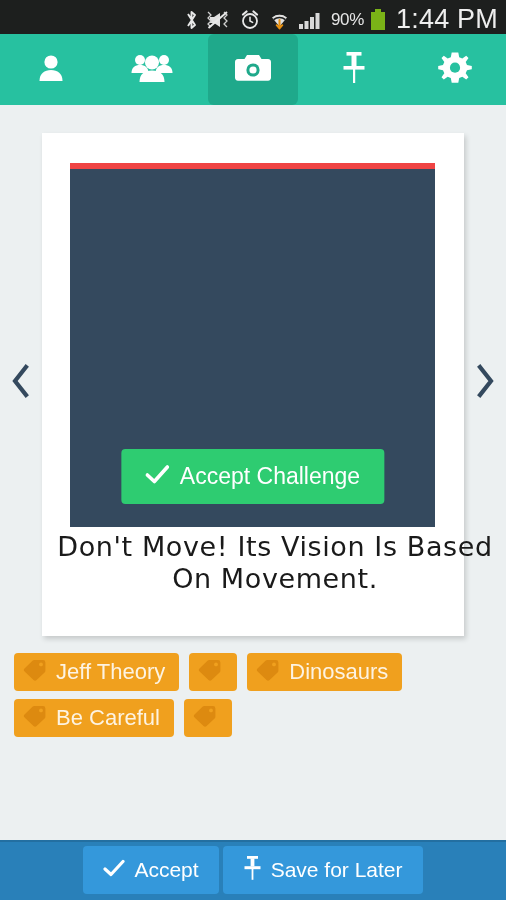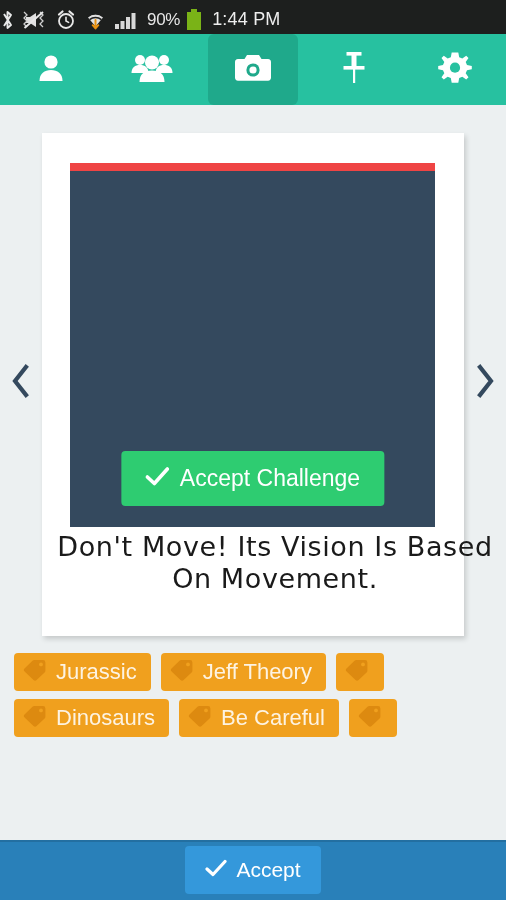--- a/index.html
+++ b/index.html
@@ -22,38 +22,39 @@
 
   
   .statusbar {
     position: absolute;
     top: 0; left: 0;
     width: 506px;
     height: 39px;
     background: #1d1f1e;
     display: flex;
     align-items: center;
+    justify-content: flex-end;
     padding-right: 8px;
     gap: 7px;
   }
   .statusbar .sicon {
     display: flex;
     align-items: center;
     justify-content: center;
     height: 24px;
   }
   .status-pct {
     color: #e6e6e6;
     font-size: 17px;
     letter-spacing: -0.3px;
     font-family: "Liberation Sans", sans-serif;
   }
   .status-time {
     color: #eeeeee;
-    font-size: 18px;
+    font-size: 27px;
     letter-spacing: 0.2px;
     margin-left: 4px;
     font-family: "Liberation Sans", sans-serif;
   }
   .battery {
     width: 14px; height: 21px;
     border: 0;
     position: relative;
   }
   .battery .body {
@@ -123,21 +124,21 @@
     background: #ffffff;
     box-shadow: 2px 3px 5px rgba(0,0,0,0.16);
   }
   .photo {
     position: absolute;
     left: 28px;
     top: 30px;
     width: 365px;
     height: 364px;
     background: #34495e;
-    border-top: 8px solid #ef4444;
+    border-top: 6px solid #ef4444;
   }
   .accept-challenge {
     position: absolute;
     left: 50%;
     transform: translateX(-50%);
     top: 280px;
     background: #2ecc71;
     border: none;
     border-radius: 4px;
     color: #ffffff;
@@ -381,85 +382,87 @@
         </span>
         <span>Accept Challenge</span>
       </button>
     </div>
 
     <div class="caption">Don't Move! Its Vision Is Based On Movement.</div>
   </div>
 
   <div class="tags">
 
+
     <div class="tag">
       <span>
         <svg width="26" height="22" viewBox="0 0 26 22">
           <path d="M2.5 9.5 L10.5 1.8 A2.6 2.6 0 0 1 12.4 1 L21 1 A2.4 2.4 0 0 1 23.4 3.4 L23.4 11.6 A2.6 2.6 0 0 1 22.6 13.5 L14.6 21 A2.2 2.2 0 0 1 11.5 21 L2.6 12.6 A2.2 2.2 0 0 1 2.5 9.5 Z" fill="#dd8a10"></path>
           <circle cx="19" cy="5.4" r="1.9" fill="#f0a01e"></circle>
         </svg>
       </span>
-      <span class="tag-label">Jurassic</span>
+      <span class="tag-label">Jeff Theory</span>
     </div>
 
     <div class="tag">
       <span>
         <svg width="26" height="22" viewBox="0 0 26 22">
           <path d="M2.5 9.5 L10.5 1.8 A2.6 2.6 0 0 1 12.4 1 L21 1 A2.4 2.4 0 0 1 23.4 3.4 L23.4 11.6 A2.6 2.6 0 0 1 22.6 13.5 L14.6 21 A2.2 2.2 0 0 1 11.5 21 L2.6 12.6 A2.2 2.2 0 0 1 2.5 9.5 Z" fill="#dd8a10"></path>
           <circle cx="19" cy="5.4" r="1.9" fill="#f0a01e"></circle>
         </svg>
       </span>
-      <span class="tag-label">Jeff Theory</span>
     </div>
 
     <div class="tag">
       <span>
         <svg width="26" height="22" viewBox="0 0 26 22">
           <path d="M2.5 9.5 L10.5 1.8 A2.6 2.6 0 0 1 12.4 1 L21 1 A2.4 2.4 0 0 1 23.4 3.4 L23.4 11.6 A2.6 2.6 0 0 1 22.6 13.5 L14.6 21 A2.2 2.2 0 0 1 11.5 21 L2.6 12.6 A2.2 2.2 0 0 1 2.5 9.5 Z" fill="#dd8a10"></path>
           <circle cx="19" cy="5.4" r="1.9" fill="#f0a01e"></circle>
         </svg>
       </span>
+      <span class="tag-label">Dinosaurs</span>
     </div>
 
     <div class="tag">
       <span>
         <svg width="26" height="22" viewBox="0 0 26 22">
           <path d="M2.5 9.5 L10.5 1.8 A2.6 2.6 0 0 1 12.4 1 L21 1 A2.4 2.4 0 0 1 23.4 3.4 L23.4 11.6 A2.6 2.6 0 0 1 22.6 13.5 L14.6 21 A2.2 2.2 0 0 1 11.5 21 L2.6 12.6 A2.2 2.2 0 0 1 2.5 9.5 Z" fill="#dd8a10"></path>
           <circle cx="19" cy="5.4" r="1.9" fill="#f0a01e"></circle>
         </svg>
       </span>
-      <span class="tag-label">Dinosaurs</span>
+      <span class="tag-label">Be Careful</span>
     </div>
 
     <div class="tag">
       <span>
         <svg width="26" height="22" viewBox="0 0 26 22">
           <path d="M2.5 9.5 L10.5 1.8 A2.6 2.6 0 0 1 12.4 1 L21 1 A2.4 2.4 0 0 1 23.4 3.4 L23.4 11.6 A2.6 2.6 0 0 1 22.6 13.5 L14.6 21 A2.2 2.2 0 0 1 11.5 21 L2.6 12.6 A2.2 2.2 0 0 1 2.5 9.5 Z" fill="#dd8a10"></path>
           <circle cx="19" cy="5.4" r="1.9" fill="#f0a01e"></circle>
         </svg>
       </span>
-      <span class="tag-label">Be Careful</span>
-    </div>
-
-    <div class="tag">
-      <span>
-        <svg width="26" height="22" viewBox="0 0 26 22">
-          <path d="M2.5 9.5 L10.5 1.8 A2.6 2.6 0 0 1 12.4 1 L21 1 A2.4 2.4 0 0 1 23.4 3.4 L23.4 11.6 A2.6 2.6 0 0 1 22.6 13.5 L14.6 21 A2.2 2.2 0 0 1 11.5 21 L2.6 12.6 A2.2 2.2 0 0 1 2.5 9.5 Z" fill="#dd8a10"></path>
-          <circle cx="19" cy="5.4" r="1.9" fill="#f0a01e"></circle>
-        </svg>
-      </span>
     </div>
   </div>
 
   <div class="actionbar">
 
     <button class="action-btn">
       <span>
         <svg width="22" height="18" viewBox="0 0 22 18">
           <path d="M2 10 L8 15.5 L20 2.5" fill="none" stroke="#ffffff" stroke-width="3.2" stroke-linecap="round" stroke-linejoin="round"></path>
         </svg>
       </span>
       <span>Accept</span>
     </button>
 
+    <button class="action-btn">
+      <span>
+        <svg width="19" height="26" viewBox="0 0 19 26">
+          <rect x="4" y="1" width="11" height="2.8" fill="#ffffff"></rect>
+          <rect x="7.6" y="3.4" width="3.8" height="8" fill="#ffffff"></rect>
+          <path d="M1.5 11.2 L17.5 11.2 L17.5 14.2 L1.5 14.2 Z" fill="#ffffff"></path>
+          <rect x="8.6" y="13.8" width="1.8" height="11" fill="#ffffff"></rect>
+        </svg>
+      </span>
+      <span>Save for Later</span>
+    </button>
   </div>
 
 </div>
 
 </body></html>

